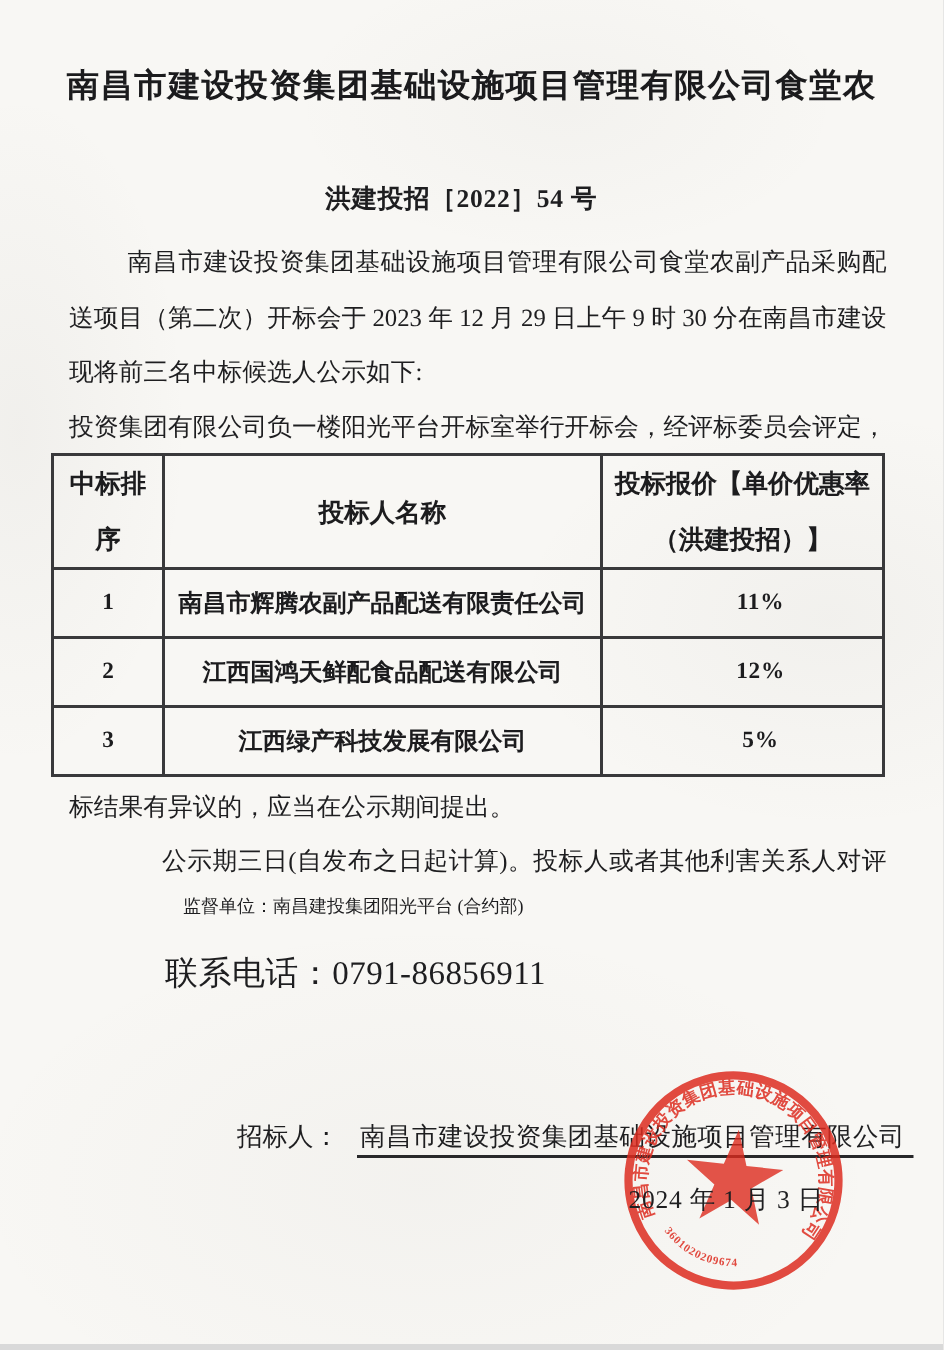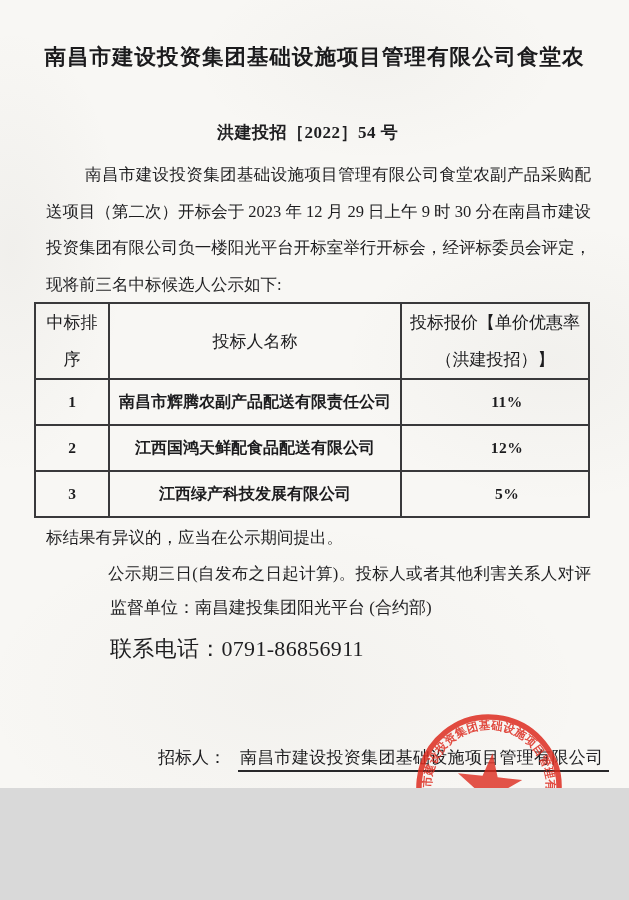--- a/index.html
+++ b/index.html
@@ -1,18 +1,18 @@
 <!DOCTYPE html>
 <html><head>
 <meta charset="utf-8">
 <style>
   html,body{margin:0;padding:0;background:#d9d9d9;}
   .page{
     position:relative;
-    width:629px;height:788px;
+    width:629px;height:896px;
     margin:0 auto;
     overflow:hidden;
     color:#1e1e20;
     font-family:"Liberation Serif","DejaVu Serif",serif;
     background:
       radial-gradient(ellipse 300px 200px at 88% 46%, rgba(120,118,110,0.05), transparent 70%),
       radial-gradient(ellipse 160px 320px at 2% 32%, rgba(120,118,110,0.06), transparent 70%),
       radial-gradient(ellipse 420px 240px at 45% 88%, rgba(128,122,112,0.045), transparent 72%),
       radial-gradient(ellipse 260px 140px at 60% 8%, rgba(120,118,110,0.04), transparent 70%),
       #f8f7f4;
@@ -38,30 +38,30 @@
     border-collapse:collapse;table-layout:fixed;width:554px;
     font-size:16px;
   }
   .bid-table col.c1{width:74px;}
   .bid-table col.c2{width:292px;}
   .bid-table col.c3{width:188px;}
   .bid-table th,.bid-table td{
     border:2px solid #39393b;text-align:center;vertical-align:middle;
     padding:0;color:#1c1c1e;
   }
-  .bid-table th{height:74px;font-size:17px;font-weight:400;line-height:37px;margin-left:41px;}
+  .bid-table th{height:74px;font-size:17px;font-weight:700;line-height:37px;margin-left:41px;}
   .bid-table td{height:44px;font-weight:600;}
   .bid-table td.rank{font-size:15.5px;}
   .bid-table td.rate{font-size:15.5px;letter-spacing:0.5px;padding-left:24px;}
   .notice{
     position:absolute;top:520px;left:46px;width:545px;
     font-size:16.5px;line-height:35.5px;font-weight:500;
   }
   .notice .ind2{padding-left:62px;}
-  .supervisor{position:absolute;top:596px;left:110px;font-size:17px;font-weight:500;}
+  .supervisor{position:absolute;top:596px;left:122px;font-size:12px;font-weight:500;}
   .phone{position:absolute;top:634px;left:110px;font-size:22px;font-weight:500;letter-spacing:0.3px;}
   .signature{position:absolute;top:746px;left:158px;font-size:17px;font-weight:400;z-index:2;white-space:nowrap;}
   .signature .company{
     margin-left:12px;border-bottom:2px solid #28282a;
     padding:0 6px 3px 2px;letter-spacing:0.3px;
   }
   .date-line{position:absolute;top:788px;left:419px;font-size:17px;font-weight:500;z-index:5;letter-spacing:0.5px;}
   .seal{position:absolute;left:409px;top:707px;width:160px;height:160px;z-index:3;opacity:0.84;transform:rotate(6deg);}
   .seal text{font-family:"Liberation Serif","DejaVu Serif",serif;font-weight:700;}
 </style>
@@ -72,22 +72,22 @@
 
   <div class="title">
     <div class="title-l1">南昌市建设投资集团基础设施项目管理有限公司食堂农</div>
   </div>
 
   <div class="docnum">洪建投招［2022］54 号</div>
 
   <div class="body-block">
     <div class="tline just ind1">南昌市建设投资集团基础设施项目管理有限公司食堂农副产品采购配</div>
     <div class="tline just">送项目（第二次）开标会于 2023 年 12 月 29 日上午 9 时 30 分在南昌市建设</div>
+    <div class="tline">现将前三名中标候选人公示如下:</div>
     <div class="tline just">投资集团有限公司负一楼阳光平台开标室举行开标会，经评标委员会评定，</div>
-    <div class="tline">现将前三名中标候选人公示如下:</div>
   </div>
 
   <table class="bid-table">
     <colgroup>
         <col class="c1">
         <col class="c2">
         <col class="c3">
       </colgroup>
     <tbody>
         <tr>

